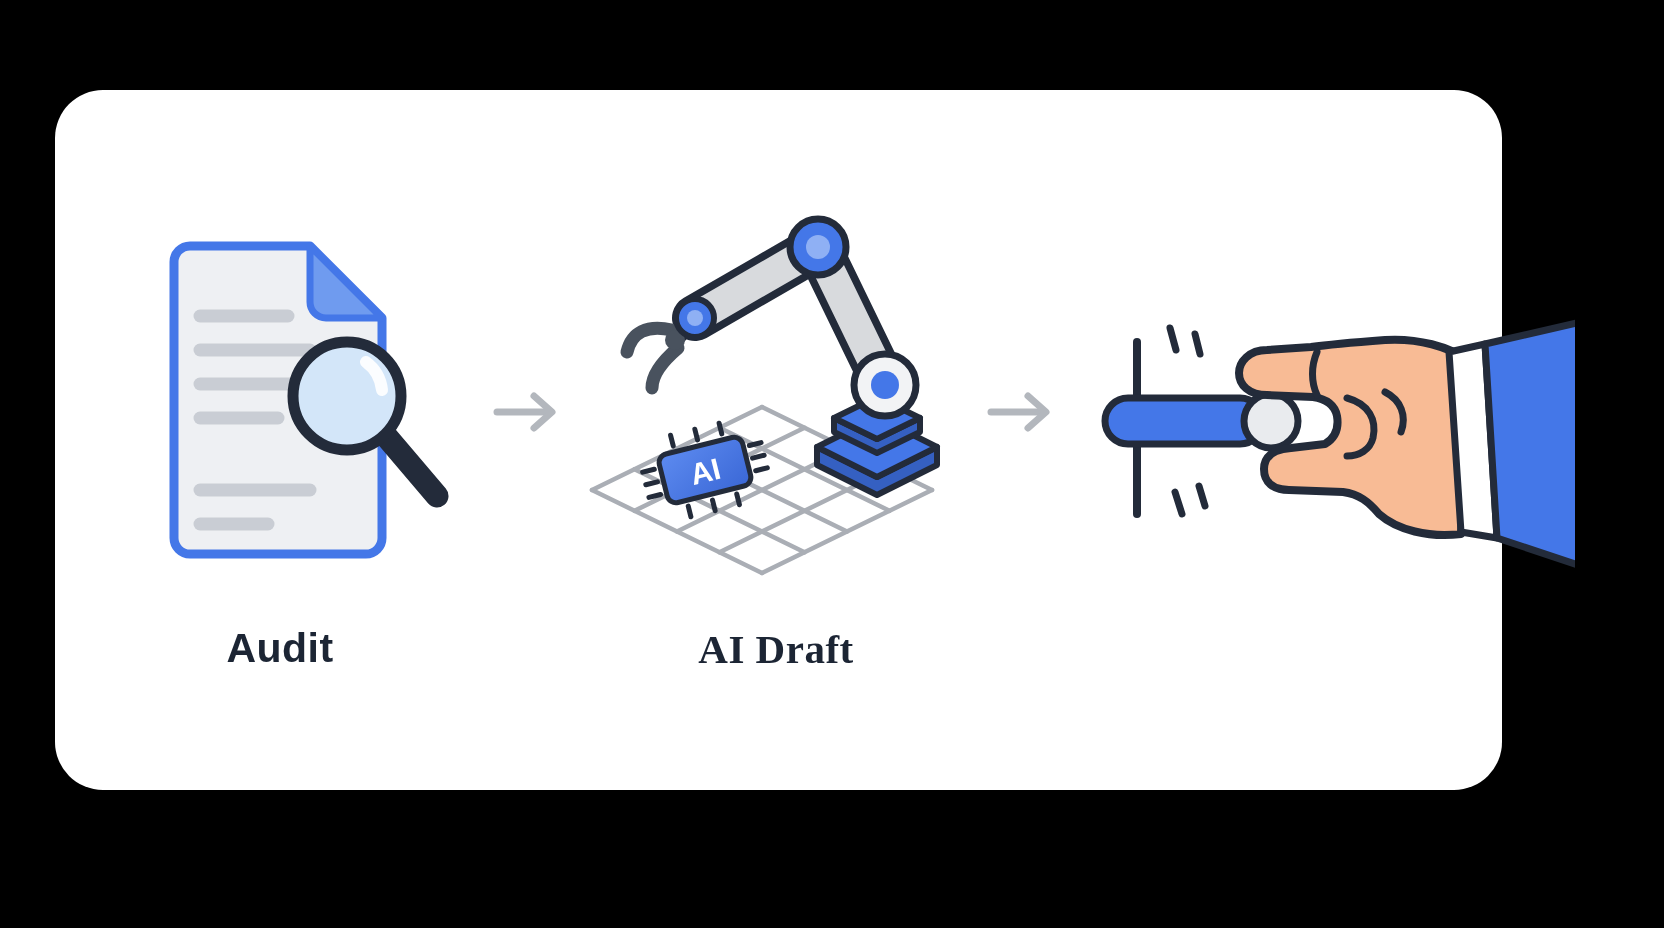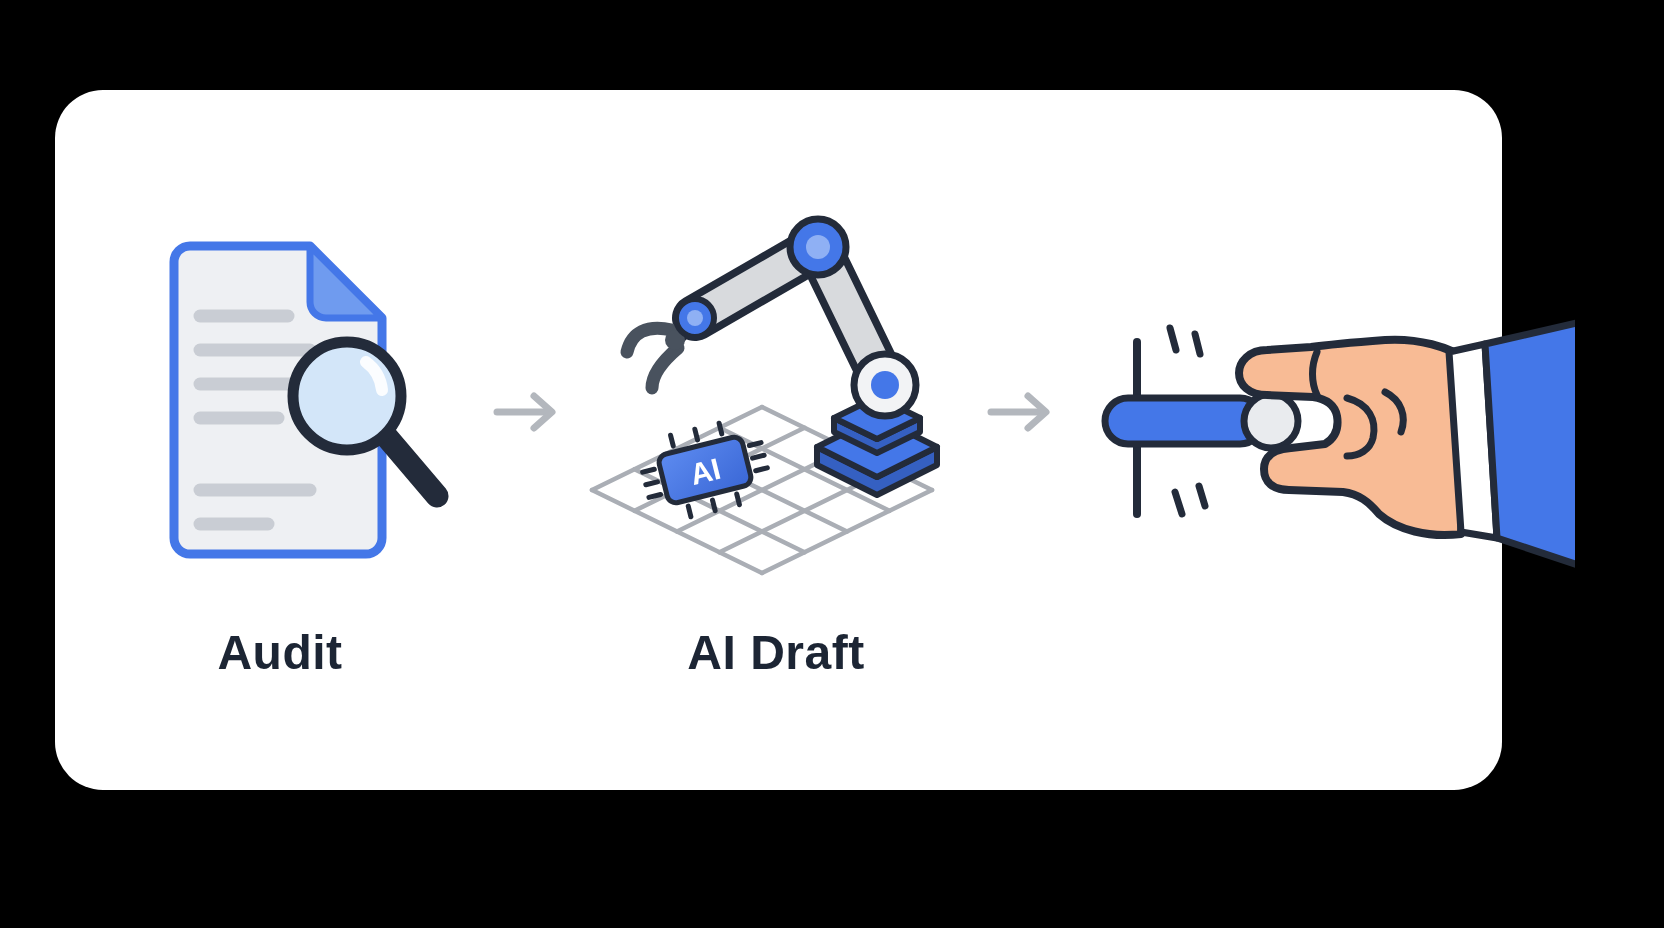--- a/index.html
+++ b/index.html
@@ -32,21 +32,21 @@
     left:55px;top:90px;
     width:1447px;height:700px;
     background:var(--card);
     border-radius:48px;
   }
   .abs{position:absolute;}
   .step-label{
     position:absolute;
     top:535px;
     transform:translateX(-50%);
-    font-size:48px;
+    font-size:41px;
     font-weight:bold;
     color:var(--label-text);
     letter-spacing:.5px;
     white-space:nowrap;
   }
   svg{display:block;overflow:hidden;}
 </style>
 </head>
 <body>
 
@@ -172,15 +172,15 @@
         <path d="M 266 106 C 288 112 296 128 292 146 C 289 158 278 164 266 164"></path>
         <path d="M 304 100 C 320 108 326 124 320 140"></path>
         <path d="M 236 60 C 230 74 230 90 236 103"></path>
       </g>
       <polygon points="368,60 404,52 416,246 380,240" fill="#ffffff" stroke="var(--outline-dark)" stroke-width="7" stroke-linejoin="round"></polygon>
       <polygon points="404,52 500,30 500,274 416,246" fill="var(--accent-blue)" stroke="var(--outline-dark)" stroke-width="7" stroke-linejoin="round"></polygon>
     </g>
   </svg>
 
   <div class="step-label" style="left:225px;">Audit</div>
-  <div class="step-label" style="left:721px;">AI Draft</div>
+  <div class="step-label" style="left:721px;font-family:Liberation Serif, serif;">AI Draft</div>
 
 </div>
 
 </body></html>

